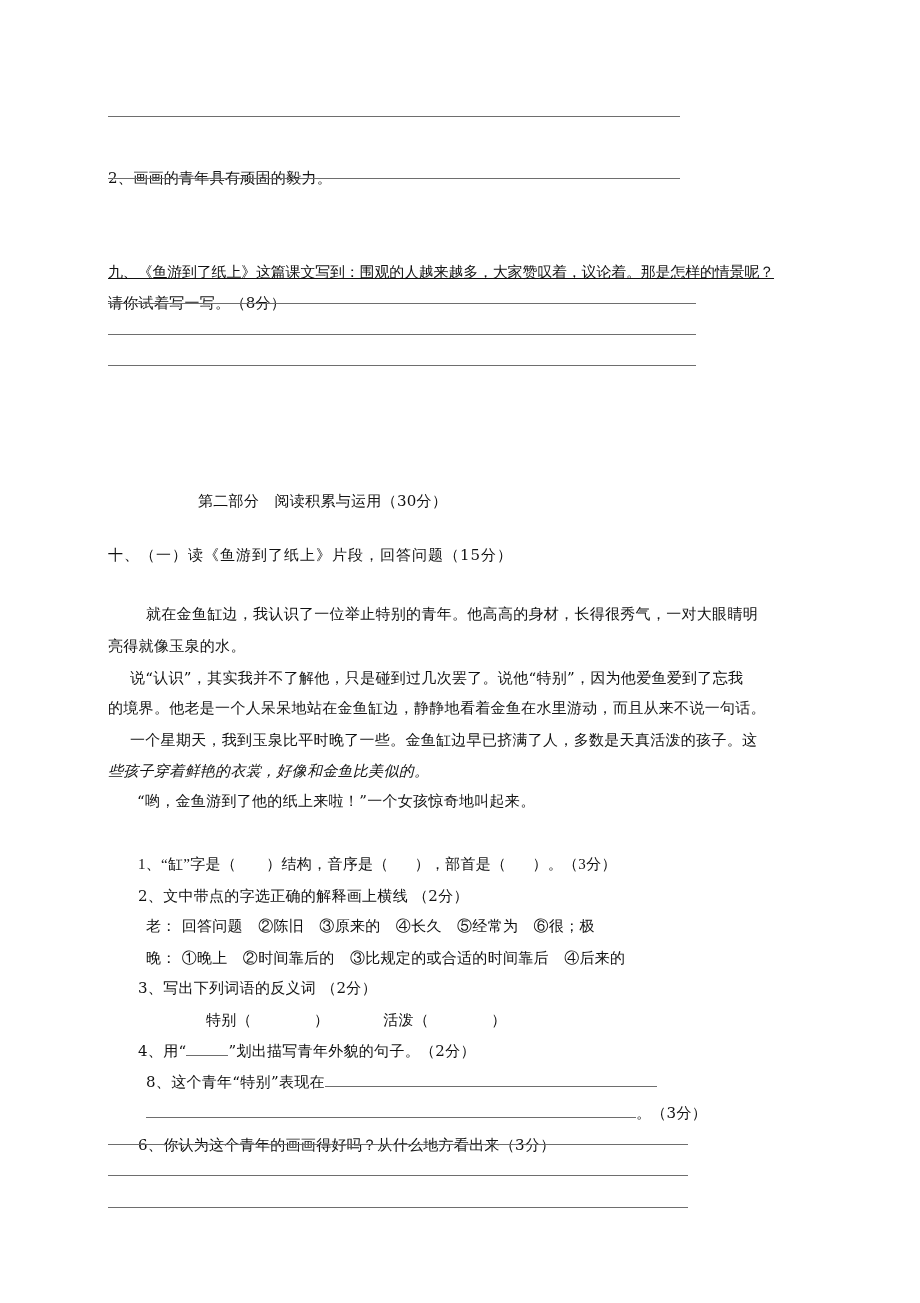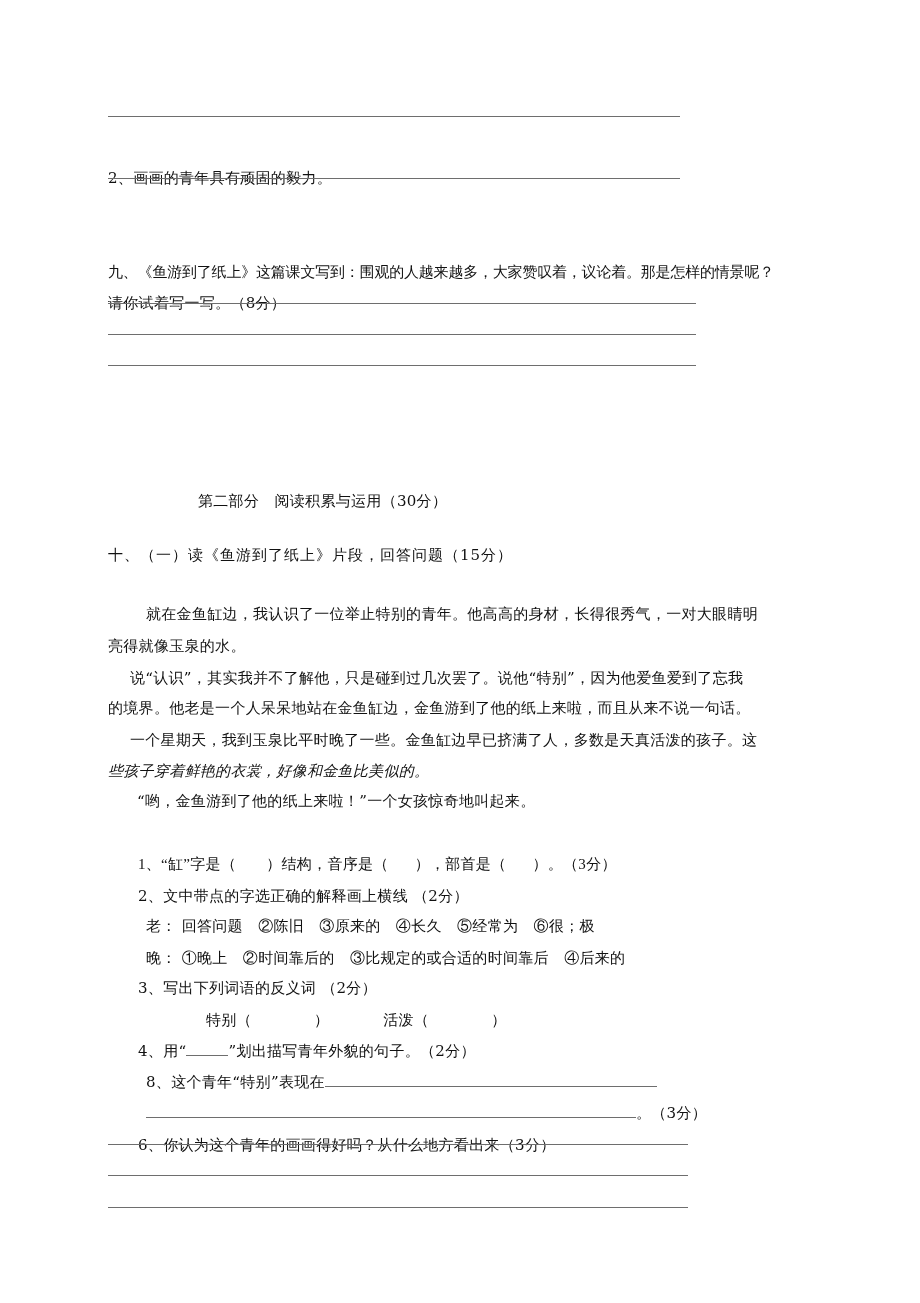--- a/index.html
+++ b/index.html
@@ -22,34 +22,34 @@
   }
   .gap { display: inline-block; }
 </style>
 </head>
 <body>
 
 <div class="rule" style="left:108px; top:116px; width:572px;"></div>
 <div class="txt" style="left:108px; top:131px;">2、画画的青年具有顽固的毅力。</div>
 <div class="rule" style="left:108px; top:178px; width:572px;"></div>
 
-<div class="txt" style="left:108px; top:225px; letter-spacing:-0.2px;">九、《鱼游到了纸上》这篇课文写到：围观的人越来越多，大家赞叹着，议论着。那是怎样的情景呢？</div>
+<div class="txt" style="left:108px; top:225px; letter-spacing:-0.2px;text-decoration:underline;">九、《鱼游到了纸上》这篇课文写到：围观的人越来越多，大家赞叹着，议论着。那是怎样的情景呢？</div>
 <div class="txt" style="left:108px; top:256px;">请你试着写一写。（8分）</div>
 <div class="rule" style="left:108px; top:303px; width:588px;"></div>
 <div class="rule" style="left:108px; top:334px; width:588px;"></div>
 <div class="rule" style="left:108px; top:365px; width:588px;"></div>
 
 <div class="txt" style="left:198px; top:454px;">第二部分　阅读积累与运用（30分）</div>
 
 <div class="txt" style="left:108px; top:508px; letter-spacing:1px;">十、（一）读《鱼游到了纸上》片段，回答问题（15分）</div>
 
 <div class="txt" style="left:146px; top:567px;">就在金鱼缸边，我认识了一位举止特别的青年。他高高的身材，长得很秀气，一对大眼睛明</div>
 <div class="txt" style="left:108px; top:599px;">亮得就像玉泉的水。</div>
 <div class="txt" style="left:130px; top:631px;">说“认识”，其实我并不了解他，只是碰到过几次罢了。说他“特别”，因为他爱鱼爱到了忘我</div>
-<div class="txt" style="left:108px; top:661px;">的境界。他老是一个人呆呆地站在金鱼缸边，金鱼游到了他的纸上来啦，而且从来不说一句话。</div>
+<div class="txt" style="left:108px; top:661px;">的境界。他老是一个人呆呆地站在金鱼缸边，静静地看着金鱼在水里游动，而且从来不说一句话。</div>
 <div class="txt" style="left:130px; top:693px;text-align:center;">一个星期天，我到玉泉比平时晚了一些。金鱼缸边早已挤满了人，多数是天真活泼的孩子。这</div>
 <div class="txt" style="left:108px; top:724px;font-style:italic;">些孩子穿着鲜艳的衣裳，好像和金鱼比美似的。</div>
 <div class="txt" style="left:137px; top:754px;">“哟，金鱼游到了他的纸上来啦！”一个女孩惊奇地叫起来。</div>
 
 <div class="txt" style="left:138px; top:817px;font-family:Liberation Serif, serif;">
   <span>1、“缸”字是（</span><span class="gap" style="width:30px;"></span><span>）结构，音序是（</span><span class="gap" style="width:26px;"></span><span>），部首是（</span><span class="gap" style="width:26px;"></span><span>）。（3分）</span>
 </div>
 
 <div class="txt" style="left:138px; top:849px;">2、文中带点的字选正确的解释画上横线 （2分）</div>
 <div class="txt" style="left:146px; top:879px;">老： 回答问题　②陈旧　③原来的　④长久　⑤经常为　⑥很；极</div>

